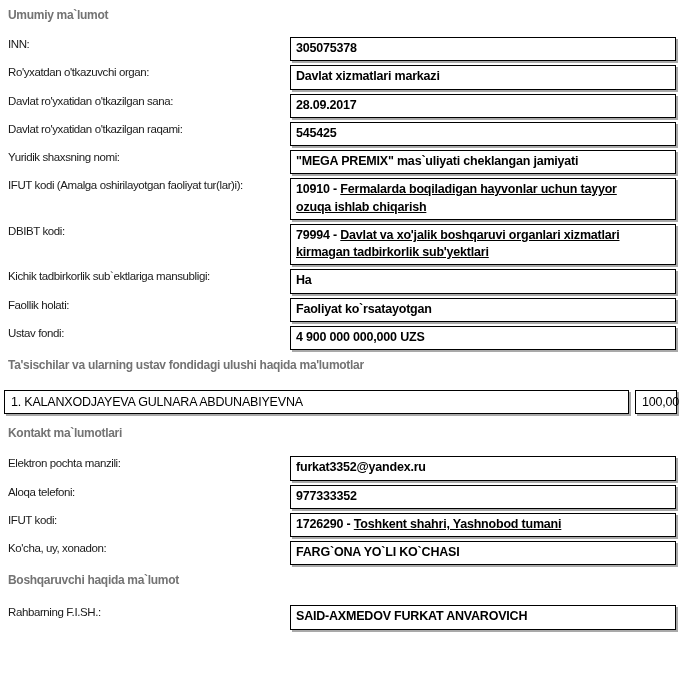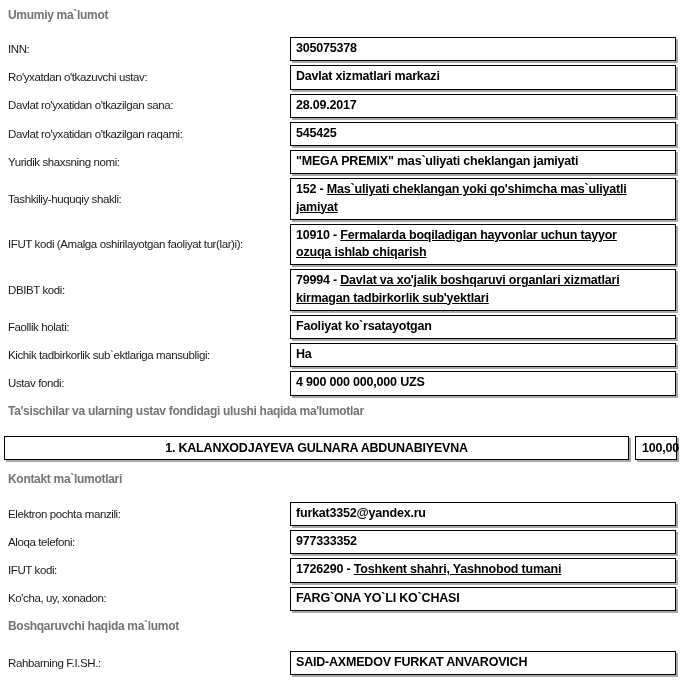--- a/index.html
+++ b/index.html
@@ -13,21 +13,21 @@
 
   h1.section-title{
     font-size:12px;font-weight:bold;letter-spacing:-0.3px;
     margin:8px 0 18px 0;color:#737373;
   }
   h1.section-title.first{margin:2px 0 15px 0;}
   h1.section-title.tight-bottom{margin-bottom:16px;}
 
   .rows{display:block;}
   .field-row{
-    display:flex;align-items:center;margin:0 0 4px 0;
+    display:flex;margin:0 0 4px 0;
   }
   .field-label{
     flex:none;width:282px;box-sizing:border-box;padding-right:6px;
     font-size:11.5px;letter-spacing:-0.4px;color:#1a1a1a;line-height:1.25;
   }
   .field-box{
     flex:1;min-width:0;box-sizing:border-box;
     border:1px solid #000;
     box-shadow:2px 2px 0 #a9a9a9;
     background:#fff;
@@ -38,42 +38,42 @@
   .field-box .prefix{font-weight:bold;}
   .field-box a.link{
     color:#000;font-weight:bold;text-decoration:underline;cursor:pointer;
   }
 
   .founder-row{
     display:flex;gap:6px;margin:0 -1px 12px -4px;align-items:stretch;
   }
   .founder-box{
     box-sizing:border-box;border:1px solid #000;box-shadow:2px 2px 0 #a9a9a9;
-    background:#fff;padding:3px 6px;font-size:12.5px;font-weight:bold;
-    letter-spacing:-0.2px;line-height:1.3;text-align:center;
+    background:#fff;padding:3px 6px;font-size:12.5px;font-weight:normal;
+    letter-spacing:-0.2px;line-height:1.3;
   }
   .founder-name{flex:1;min-width:0;}
   .founder-share{flex:none;width:42px;white-space:nowrap;}
 </style>
 </head>
 <body>
 
 <div class="doc">
 
   <h1 class="section-title first">Umumiy ma`lumot</h1>
   <div class="rows">
   <div class="field-row">
     <div class="field-label">INN:</div>
     <div class="field-box">
       <span class="val">305075378</span><span class="prefix"></span><a class="link"></a>
     </div>
   </div>
 
   <div class="field-row">
-    <div class="field-label">Ro'yxatdan o'tkazuvchi ustav:</div>
+    <div class="field-label">Ro'yxatdan o'tkazuvchi organ:</div>
     <div class="field-box">
       <span class="val">Davlat xizmatlari markazi</span><span class="prefix"></span><a class="link"></a>
     </div>
   </div>
 
   <div class="field-row">
     <div class="field-label">Davlat ro'yxatidan o'tkazilgan sana:</div>
     <div class="field-box">
       <span class="val">28.09.2017</span><span class="prefix"></span><a class="link"></a>
     </div>
@@ -86,52 +86,46 @@
     </div>
   </div>
 
   <div class="field-row">
     <div class="field-label">Yuridik shaxsning nomi:</div>
     <div class="field-box">
       <span class="val">"MEGA PREMIX" mas`uliyati cheklangan jamiyati</span><span class="prefix"></span><a class="link"></a>
     </div>
   </div>
 
-  <div class="field-row">
-    <div class="field-label">Tashkiliy-huquqiy shakli:</div>
-    <div class="field-box">
-      <span class="val"></span><span class="prefix">152 - </span><a class="link">Mas`uliyati cheklangan yoki qo'shimcha mas`uliyatli jamiyat</a>
-    </div>
-  </div>
 
   <div class="field-row">
     <div class="field-label">IFUT kodi (Amalga oshirilayotgan faoliyat tur(lar)i):</div>
     <div class="field-box">
       <span class="val"></span><span class="prefix">10910 - </span><a class="link">Fermalarda boqiladigan hayvonlar uchun tayyor ozuqa ishlab chiqarish</a>
     </div>
   </div>
 
   <div class="field-row">
     <div class="field-label">DBIBT kodi:</div>
     <div class="field-box">
       <span class="val"></span><span class="prefix">79994 - </span><a class="link">Davlat va xo'jalik boshqaruvi organlari xizmatlari kirmagan tadbirkorlik sub'yektlari</a>
     </div>
   </div>
 
   <div class="field-row">
-    <div class="field-label">Faollik holati:</div>
+    <div class="field-label">Kichik tadbirkorlik sub`ektlariga mansubligi:</div>
     <div class="field-box">
-      <span class="val">Faoliyat ko`rsatayotgan</span><span class="prefix"></span><a class="link"></a>
+      <span class="val">Ha</span><span class="prefix"></span><a class="link"></a>
     </div>
   </div>
 
   <div class="field-row">
-    <div class="field-label">Kichik tadbirkorlik sub`ektlariga mansubligi:</div>
+    <div class="field-label">Faollik holati:</div>
     <div class="field-box">
-      <span class="val">Ha</span><span class="prefix"></span><a class="link"></a>
+      <span class="val">Faoliyat ko`rsatayotgan</span><span class="prefix"></span><a class="link"></a>
     </div>
   </div>
 
   <div class="field-row">
     <div class="field-label">Ustav fondi:</div>
     <div class="field-box">
       <span class="val">4 900 000 000,000 UZS</span><span class="prefix"></span><a class="link"></a>
     </div>
   </div>
 </div>

